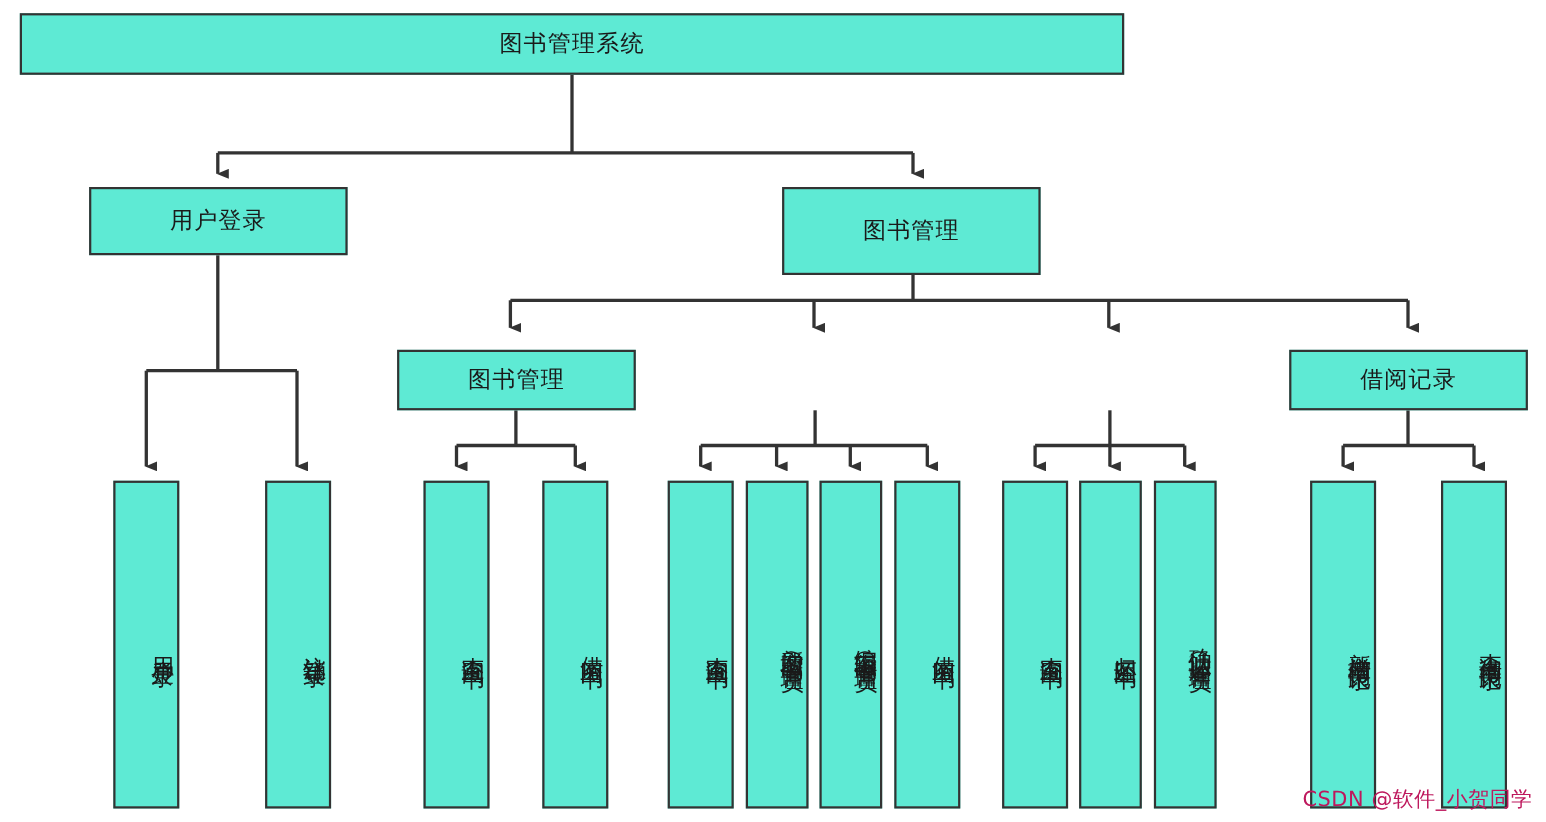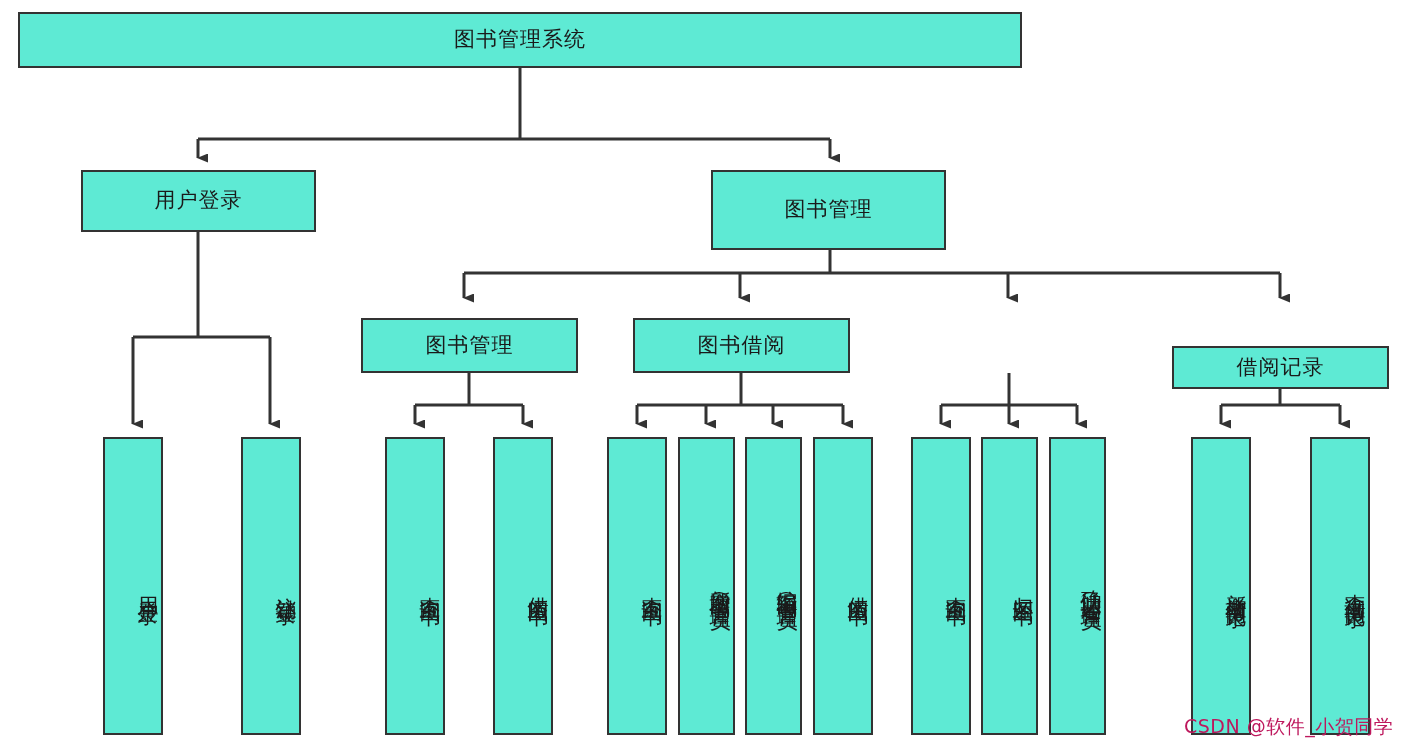--- a/index.html
+++ b/index.html
@@ -123,24 +123,21 @@
   <div class="node h" style="left:81px;top:170px;width:235px;height:62px;">
     <span>用户登录</span>
   </div>
   <div class="node h" style="left:711px;top:170px;width:235px;height:80px;">
     <span>图书管理</span>
   </div>
 
   <div class="node h" style="left:361px;top:318px;width:217px;height:55px;">
     <span>图书管理</span>
   </div>
-  <div class="node h" style="left:633px;top:318px;width:217px;height:55px;">
-    <span>图书借阅</span>
-  </div>
-  <div class="node h" style="left:1172px;top:318px;width:217px;height:43px;margin-top:28px;">
+  <div class="node h" style="left:1172px;top:318px;width:217px;height:55px;">
     <span>借阅记录</span>
   </div>
 
   <div class="node v" style="left:103px;top:437px;width:60px;height:298px;">
     <span class="vtext">用户登录</span>
   </div>
   <div class="node v" style="left:241px;top:437px;width:60px;height:298px;">
     <span class="vtext">注销登录</span>
   </div>
 

